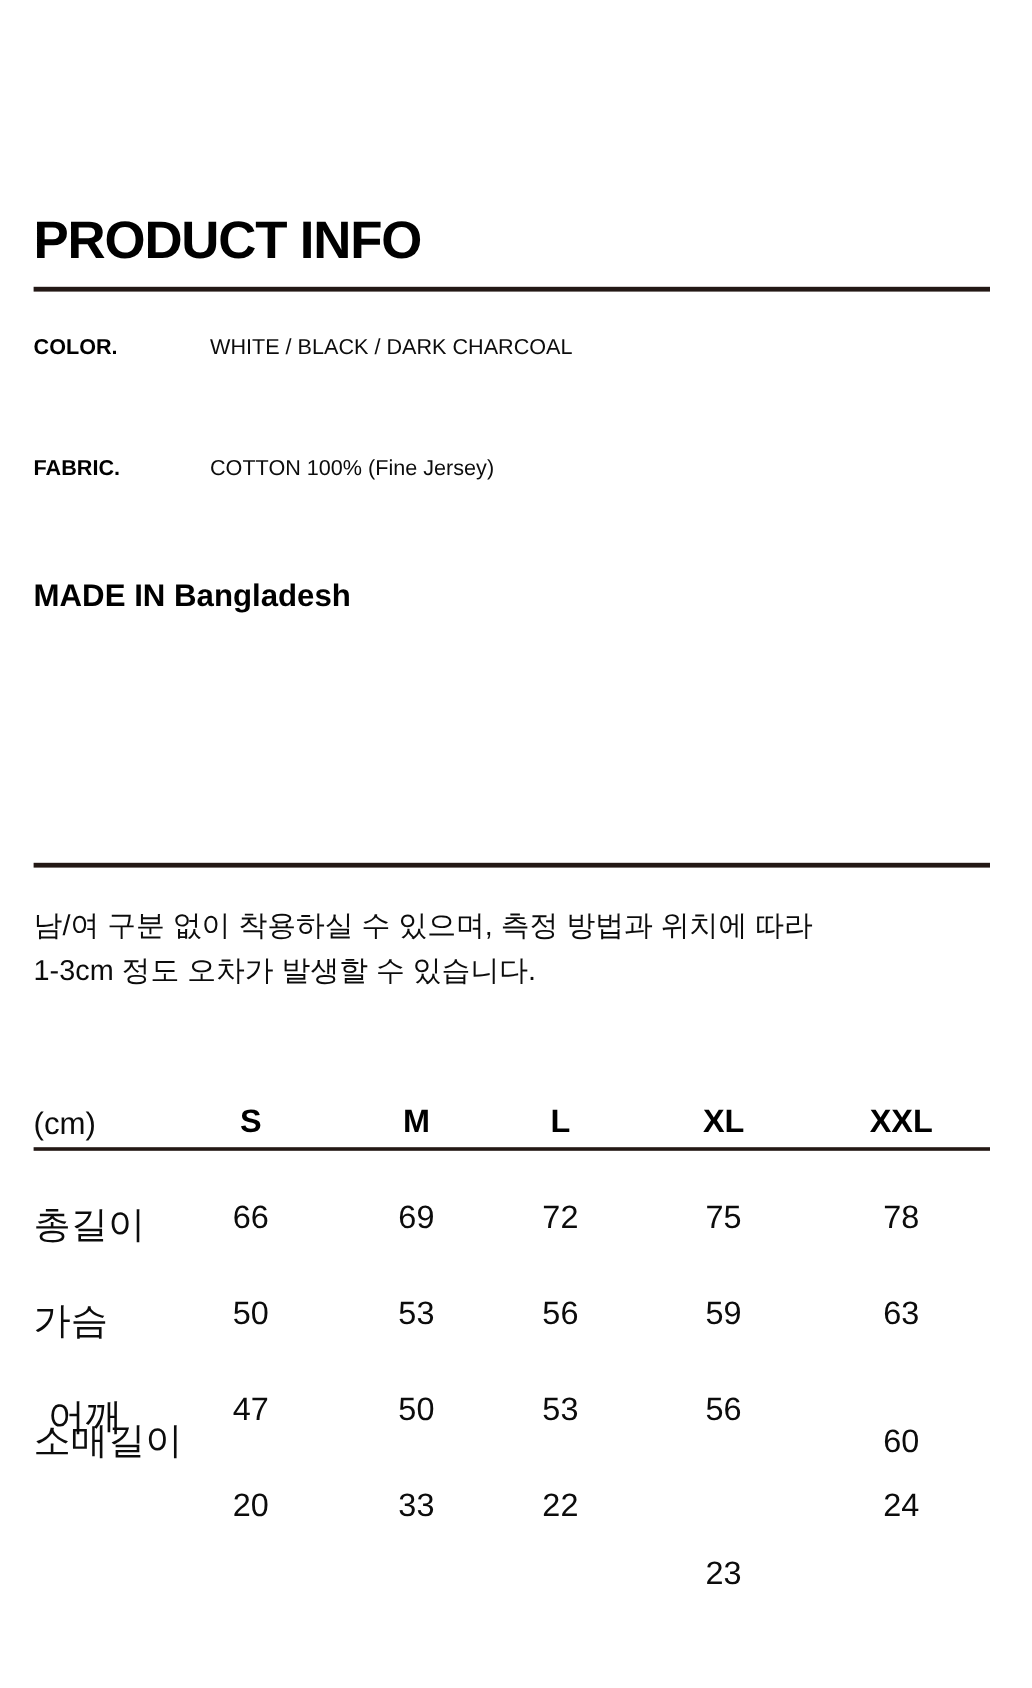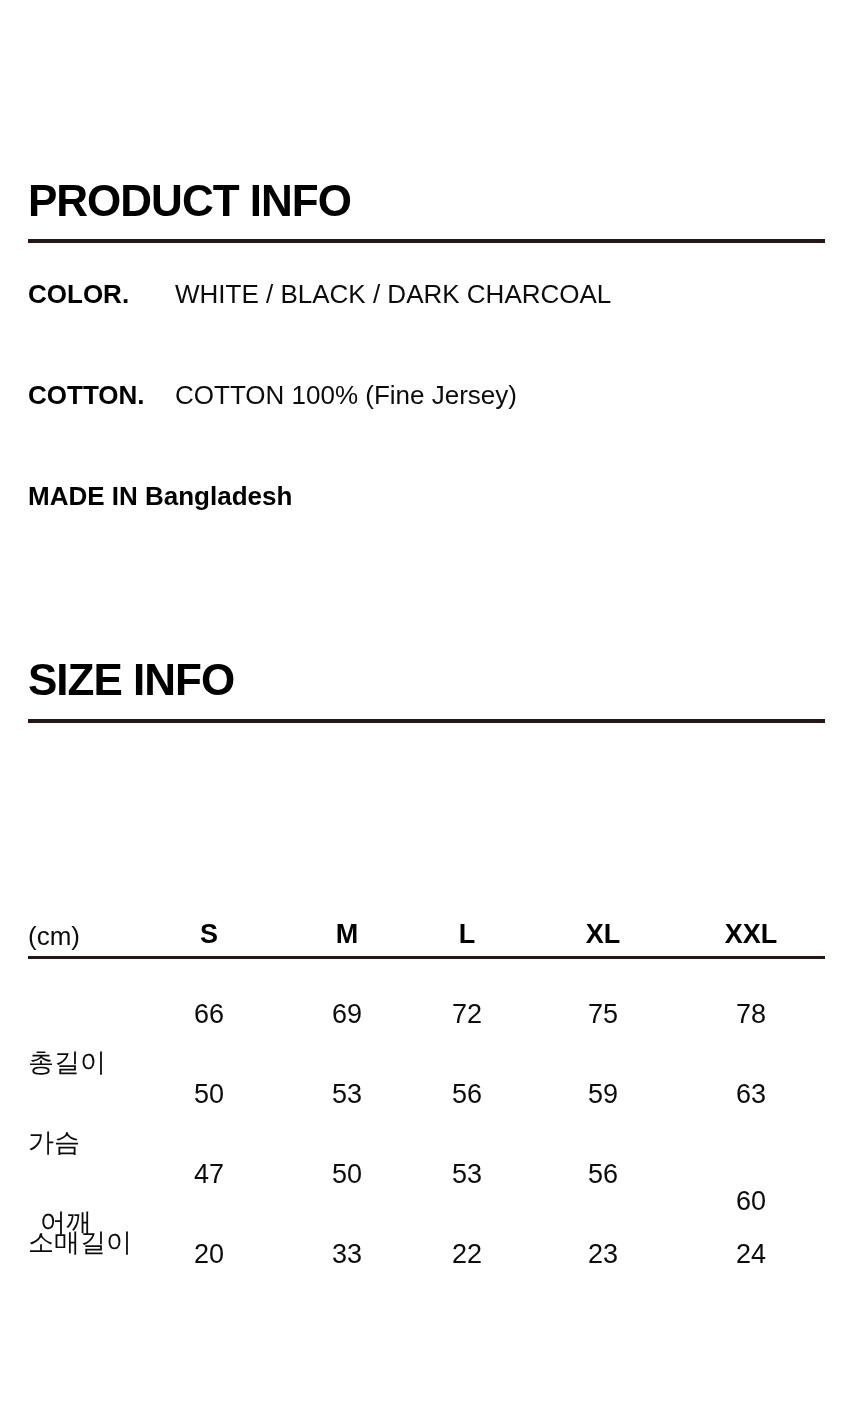--- a/index.html
+++ b/index.html
@@ -28,41 +28,41 @@
     height: 4px;
     background: #231815;
   }
   .thin-rule {
     left: 28px;
     width: 797px;
     height: 3px;
     background: #231815;
   }
 
-  .spec { left: 28px; font-size: 26px; }
+  .spec { left: 28px; font-size: 18px; }
   .spec-label {
     display: inline-block;
     min-width: 147px;
     font-weight: 700;
     color: #000000;
   }
   .spec-value { font-weight: 400; color: #0c0c0c; }
 
   .made-in { left: 28px; font-size: 26px; font-weight: 700; color: #000000; }
 
   .size-note { left: 28px; font-size: 24px; line-height: 38px; color: #0c0c0c; }
 
   .unit-label { font-size: 26px; font-weight: 400; color: #0c0c0c; }
   .col-header {
     font-size: 27px;
     font-weight: 700;
     color: #000000;
     transform: translateX(-50%);
   }
-  .row-label { font-size: 26px; font-weight: 400; color: #0c0c0c; margin-top: 45px; }
+  .row-label { font-size: 31px; font-weight: 400; color: #0c0c0c; }
   .cell {
     font-size: 27px;
     font-weight: 400;
     color: #0c0c0c;
     transform: translateX(-50%);
     text-align: right;
   }
 </style>
 </head>
 <body>
@@ -70,28 +70,31 @@
 <div class="page">
 
   <h1 class="abs section-title" style="top:178px">PRODUCT INFO</h1>
   <div class="abs rule" style="top:239px"></div>
 
   <div class="abs spec" style="top:279px">
     <span class="spec-label">COLOR.</span><span class="spec-value">WHITE / BLACK / DARK CHARCOAL</span>
   </div>
 
   <div class="abs spec" style="top:380px">
-    <span class="spec-label">COTTON.</span><span class="spec-value">COTTON 100% (Fine Jersey)</span>
+    <span class="spec-label">FABRIC.</span><span class="spec-value">COTTON 100% (Fine Jersey)</span>
   </div>
 
   <div class="abs made-in" style="top:481px">MADE IN Bangladesh</div>
 
-  <h1 class="abs section-title" style="top:657px">SIZE INFO</h1>
   <div class="abs rule" style="top:719px"></div>
 
+  <div class="abs size-note" style="top:753px">
+    <div>남/여 구분 없이 착용하실 수 있으며, 측정 방법과 위치에 따라</div>
+    <div>1-3cm 정도 오차가 발생할 수 있습니다.</div>
+  </div>
 
   <div class="abs unit-label" style="top:921px; left:28px">(cm)</div>
   <div class="abs col-header" style="top:919px; left:209px">S</div>
   <div class="abs col-header" style="top:919px; left:347px">M</div>
   <div class="abs col-header" style="top:919px; left:467px">L</div>
   <div class="abs col-header" style="top:919px; left:603px">XL</div>
   <div class="abs col-header" style="top:919px; left:751px">XXL</div>
   <div class="abs thin-rule" style="top:956px"></div>
 
   <div class="abs row-label" style="top:1000px; left:28px">총길이</div>
@@ -112,16 +115,16 @@
   <div class="abs cell" style="top:1159px; left:209px">47</div>
   <div class="abs cell" style="top:1159px; left:347px">50</div>
   <div class="abs cell" style="top:1159px; left:467px">53</div>
   <div class="abs cell" style="top:1159px; left:603px">56</div>
   <div class="abs cell" style="top:1186px; left:751px">60</div>
 
   <div class="abs row-label" style="top:1180px; left:28px">소매길이</div>
   <div class="abs cell" style="top:1239px; left:209px">20</div>
   <div class="abs cell" style="top:1239px; left:347px">33</div>
   <div class="abs cell" style="top:1239px; left:467px">22</div>
-  <div class="abs cell" style="top:1239px; left:603px">23</div>
+  <div class="abs cell" style="top:1296px; left:603px">23</div>
   <div class="abs cell" style="top:1239px; left:751px">24</div>
 
 </div>
 
 </body></html>

